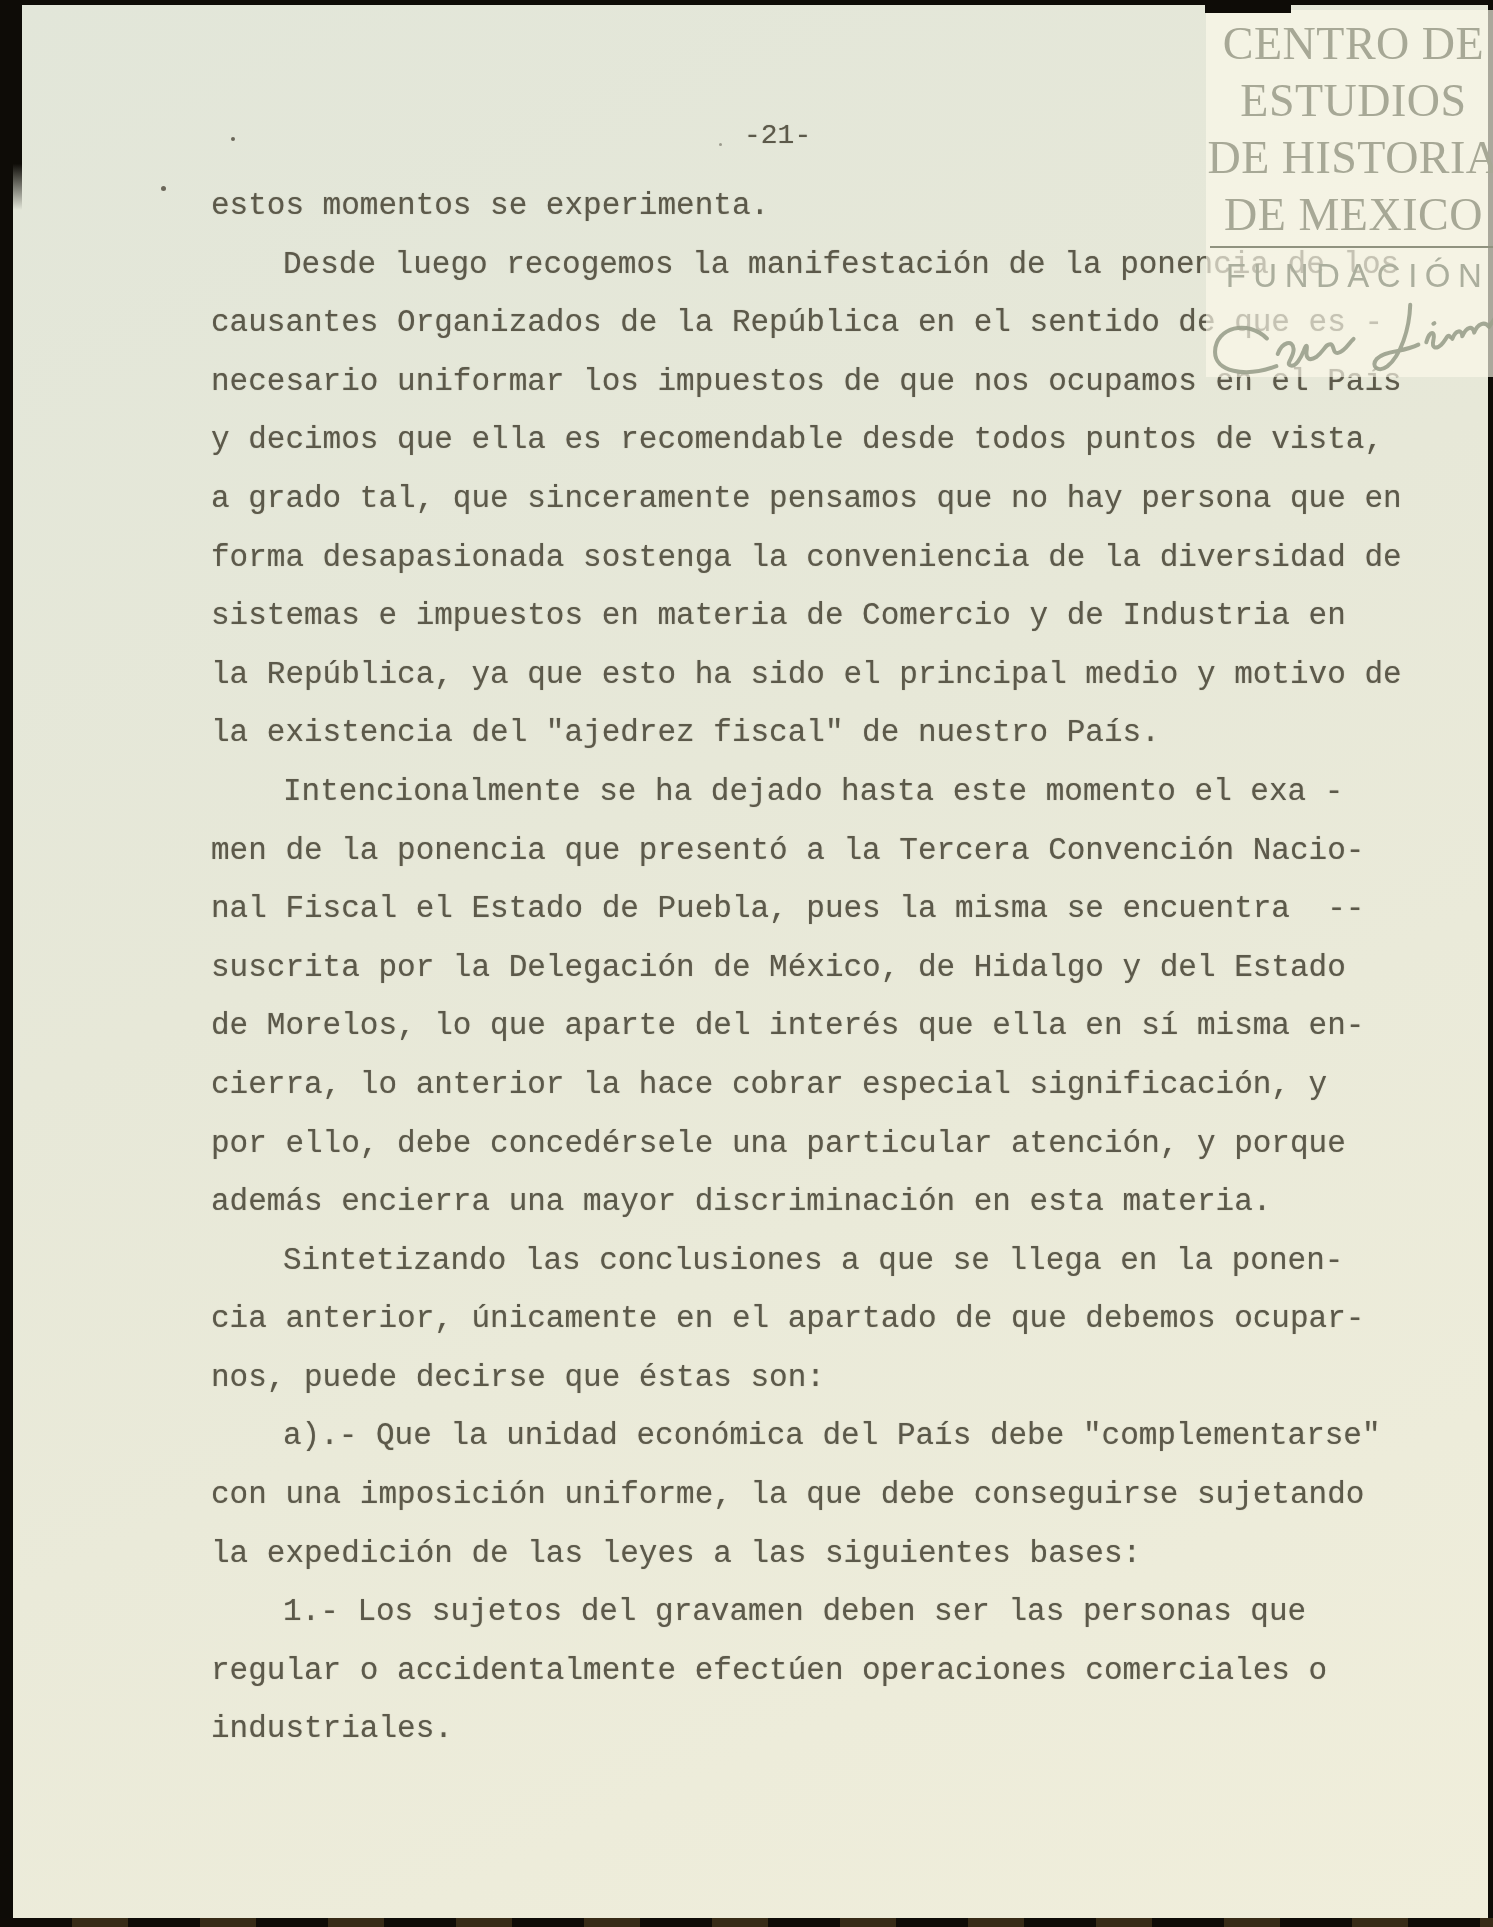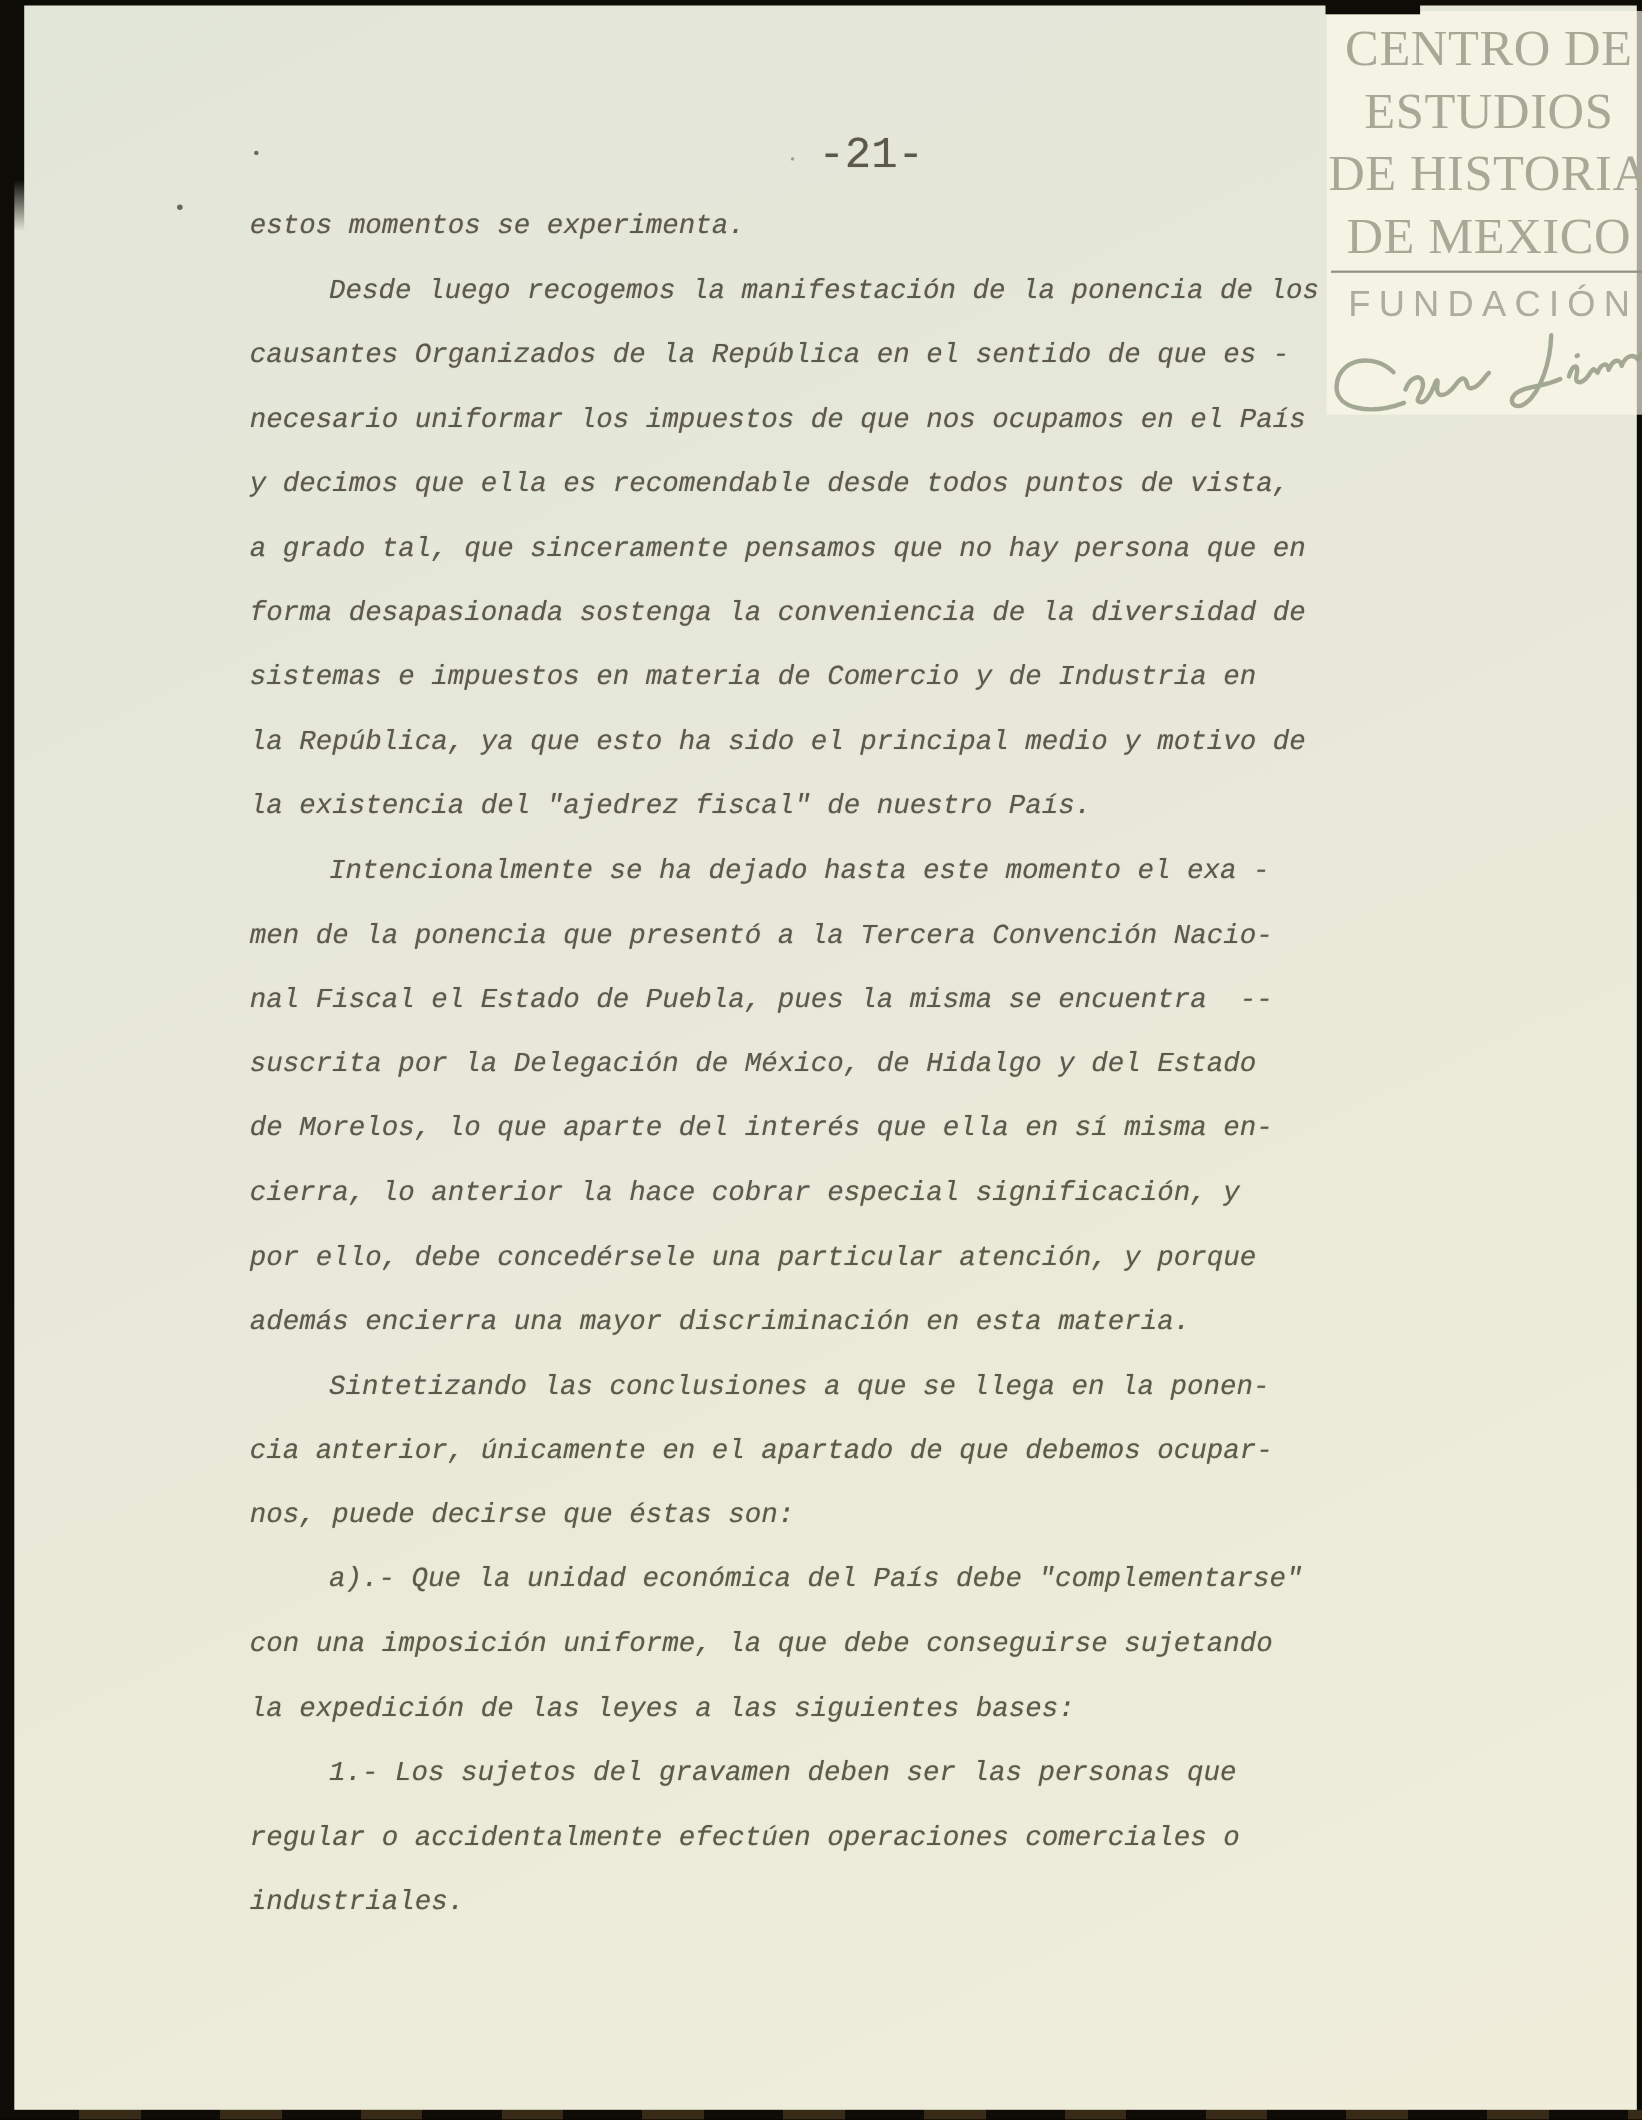--- a/index.html
+++ b/index.html
@@ -5,25 +5,25 @@
   html,body{margin:0;padding:0;background:#000;}
   .scan{position:relative;width:1493px;height:1927px;background:#0e0c07;overflow:hidden;
         font-family:"Liberation Mono",monospace;}
   .paper{position:absolute;left:13px;top:5px;right:5px;bottom:7px;
          background:linear-gradient(155deg,#e2e6d9 0%,#e7e8d8 42%,#f0eedb 100%);}
   .bottom-edge{position:absolute;left:0;right:0;bottom:0;height:9px;
          background:repeating-linear-gradient(90deg,#0f0c07 0 72px,#372b17 72px 128px);}
   .top-tab{position:absolute;left:1205px;top:0;width:86px;height:13px;background:#0e0c07;}
   .corner-notch{position:absolute;left:0;top:0;width:22px;height:210px;
          background:linear-gradient(180deg,#0e0c07 0%,#0e0c07 78%,rgba(14,12,7,0) 100%);}
-  .typed{position:absolute;left:214px;top:172px;font-size:25px;line-height:58.6px;
-         color:#5c594a;white-space:pre;text-shadow:0 0 1px rgba(92,89,74,.5);font-style:italic;}
+  .typed{position:absolute;left:198px;top:172px;font-size:31px;line-height:58.6px;
+         color:#5c594a;white-space:pre;text-shadow:0 0 1px rgba(92,89,74,.5);}
   .typed-line{height:58.6px;}
   .typed-line.indent{padding-left:72px;}
-  .pageno{position:absolute;left:731px;top:115px;font-size:40px;color:#5c594a;
+  .pageno{position:absolute;left:731px;top:115px;font-size:28px;color:#5c594a;
          text-shadow:0 0 1px rgba(92,89,74,.5);}
   .dot{position:absolute;border-radius:50%;background:#6b675a;}
   .d1{left:148px;top:181px;width:5px;height:5px;}
   .d2{left:218px;top:132px;width:4px;height:4px;}
   .d3{left:706px;top:138px;width:3px;height:3px;opacity:.6;}
   .stamp-bg{position:absolute;left:1193px;top:5px;width:295px;height:367px;
          background:rgba(252,249,234,.66);}
   .stamp{position:absolute;left:1193px;top:10px;width:295px;text-align:center;
          font-family:"Liberation Serif",serif;color:#a7a896;}
   .org-line{font-size:46px;line-height:57px;letter-spacing:.5px;}

